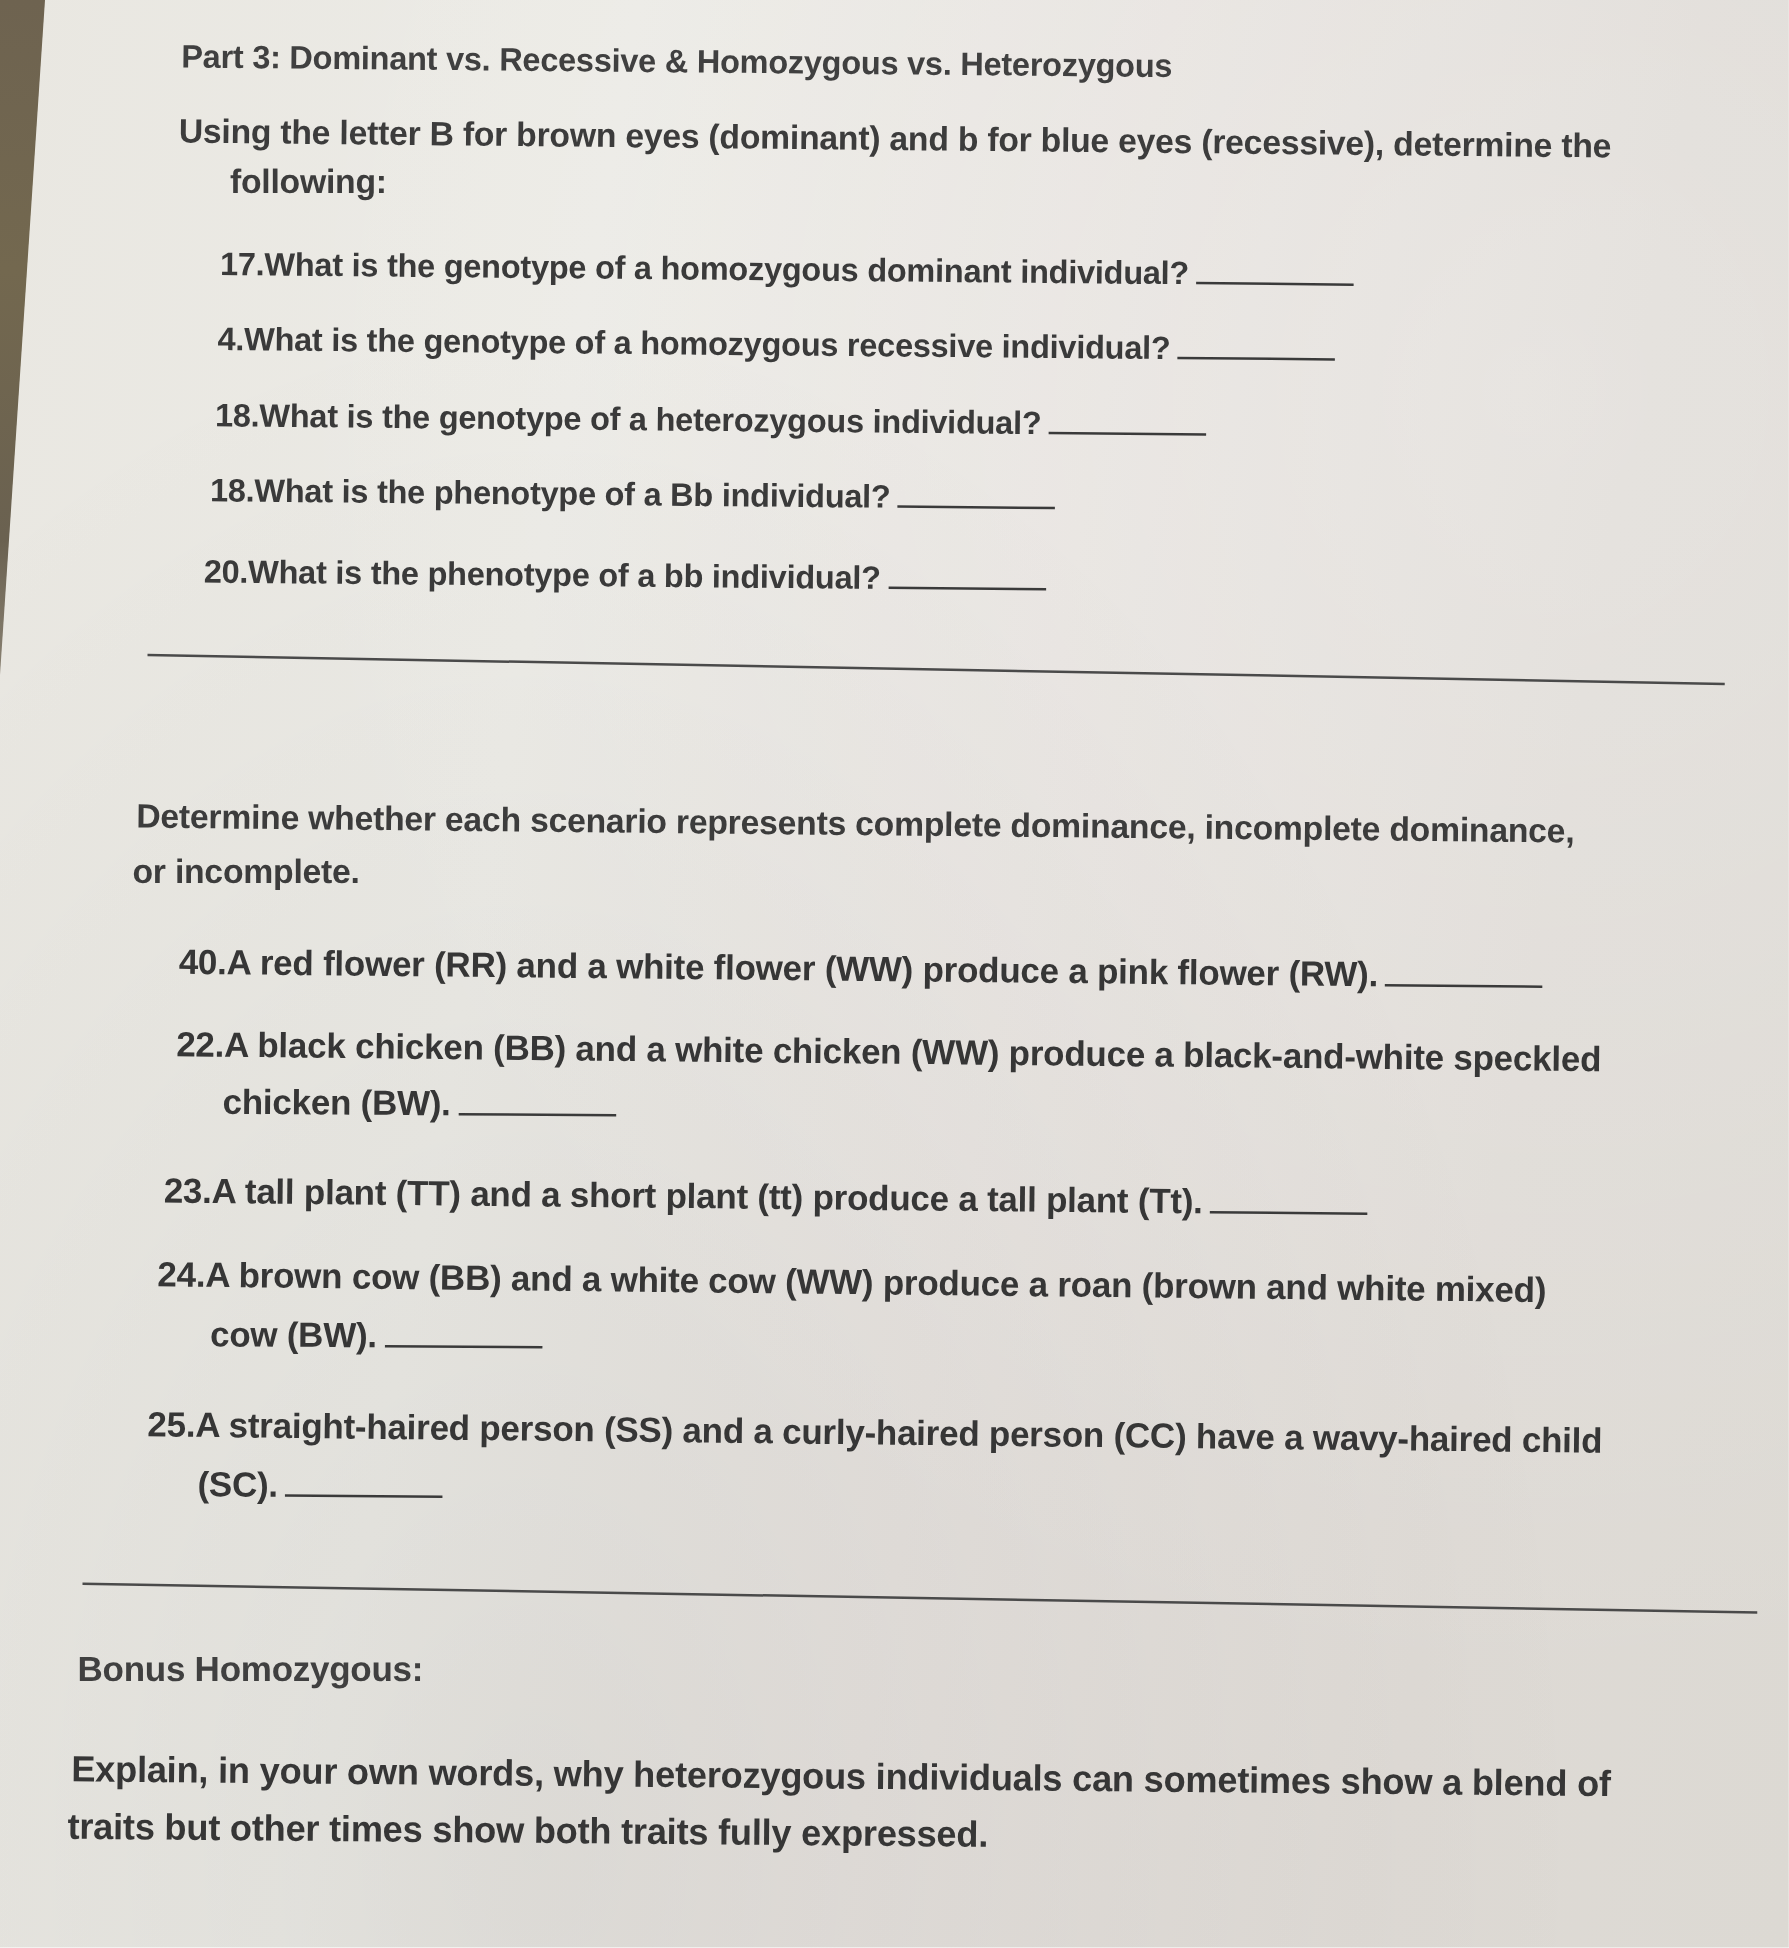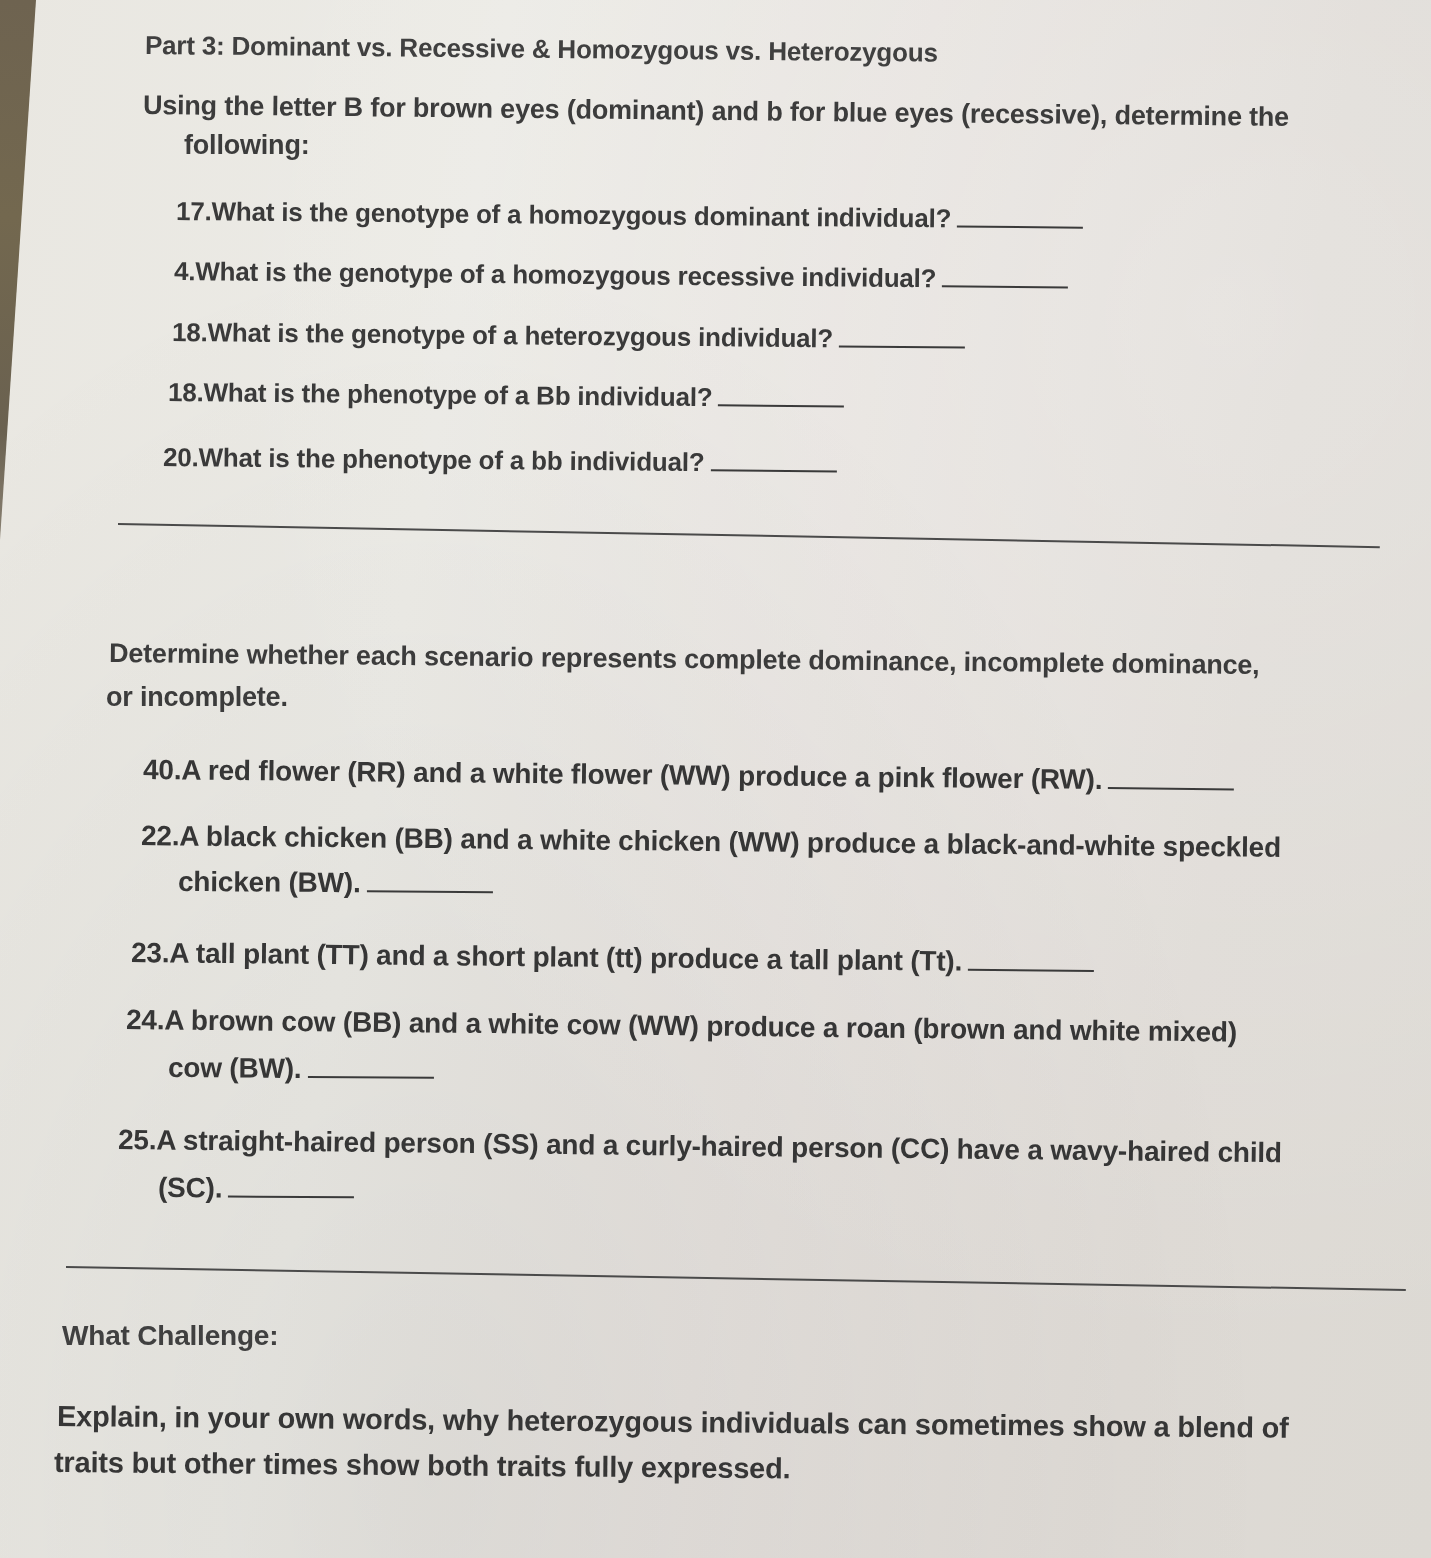--- a/index.html
+++ b/index.html
@@ -135,18 +135,18 @@
 
   <div class="t q-lg" style="left:118px; top:1124px; transform: rotate(0.65deg);">
     <span>25.</span><span>A straight-haired person (SS) and a curly-haired person (CC) have a wavy-haired child</span>
   </div>
   <div class="t q-lg" style="left:158px; top:1172px; transform: rotate(0.4deg);">
     <span>(SC).</span><span class="blank" style="width:126px;"></span>
   </div>
 
   <div class="rule" style="left:66px; top:1266px; width:1340px; transform: rotate(0.98deg);"></div>
 
-  <div class="t h-part" style="left:62px; top:1320px; font-size:28px;">What Challenge:</div>
+  <div class="t h-part" style="left:62px; top:1320px; font-size:28px;">Bonus Homozygous:</div>
 
   <div class="t q-lg" style="left:57px; top:1400px; font-size:29px; transform: rotate(0.55deg);">Explain, in your own words, why heterozygous individuals can sometimes show a blend of</div>
   <div class="t q-lg" style="left:54px; top:1446px; font-size:29px; transform: rotate(0.5deg);">traits but other times show both traits fully expressed.</div>
 
 </div>
 
 </body></html>

